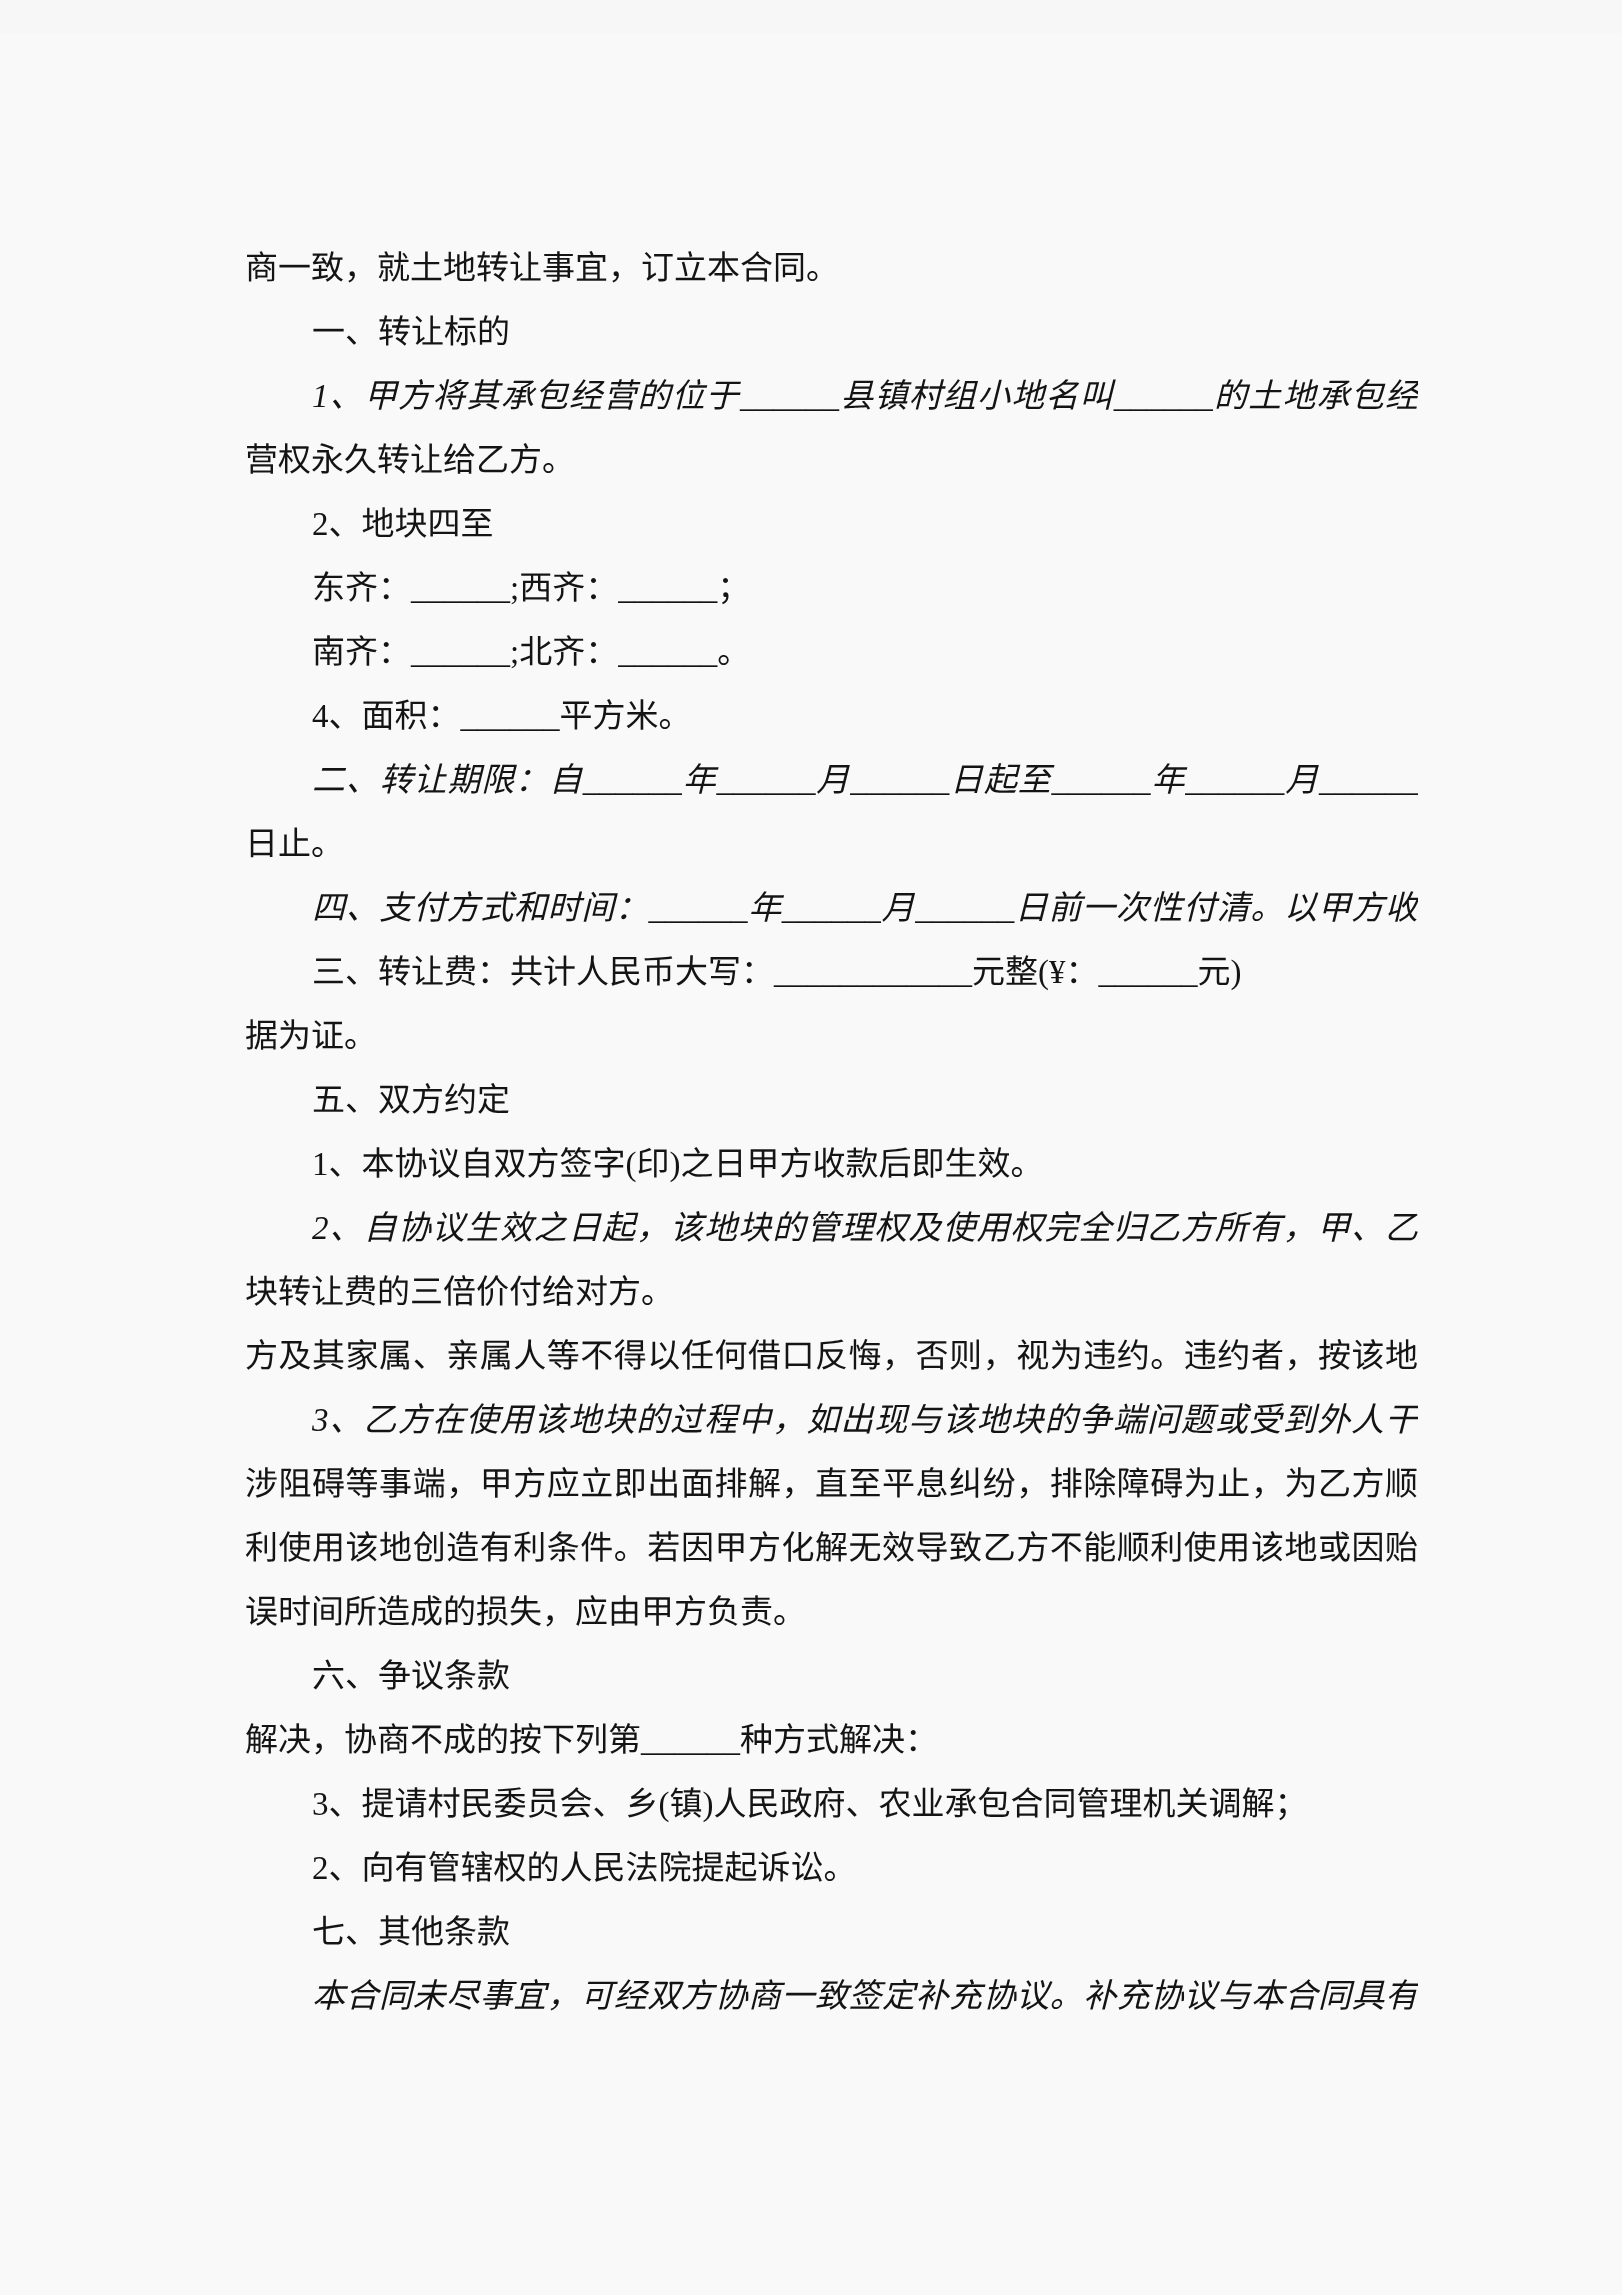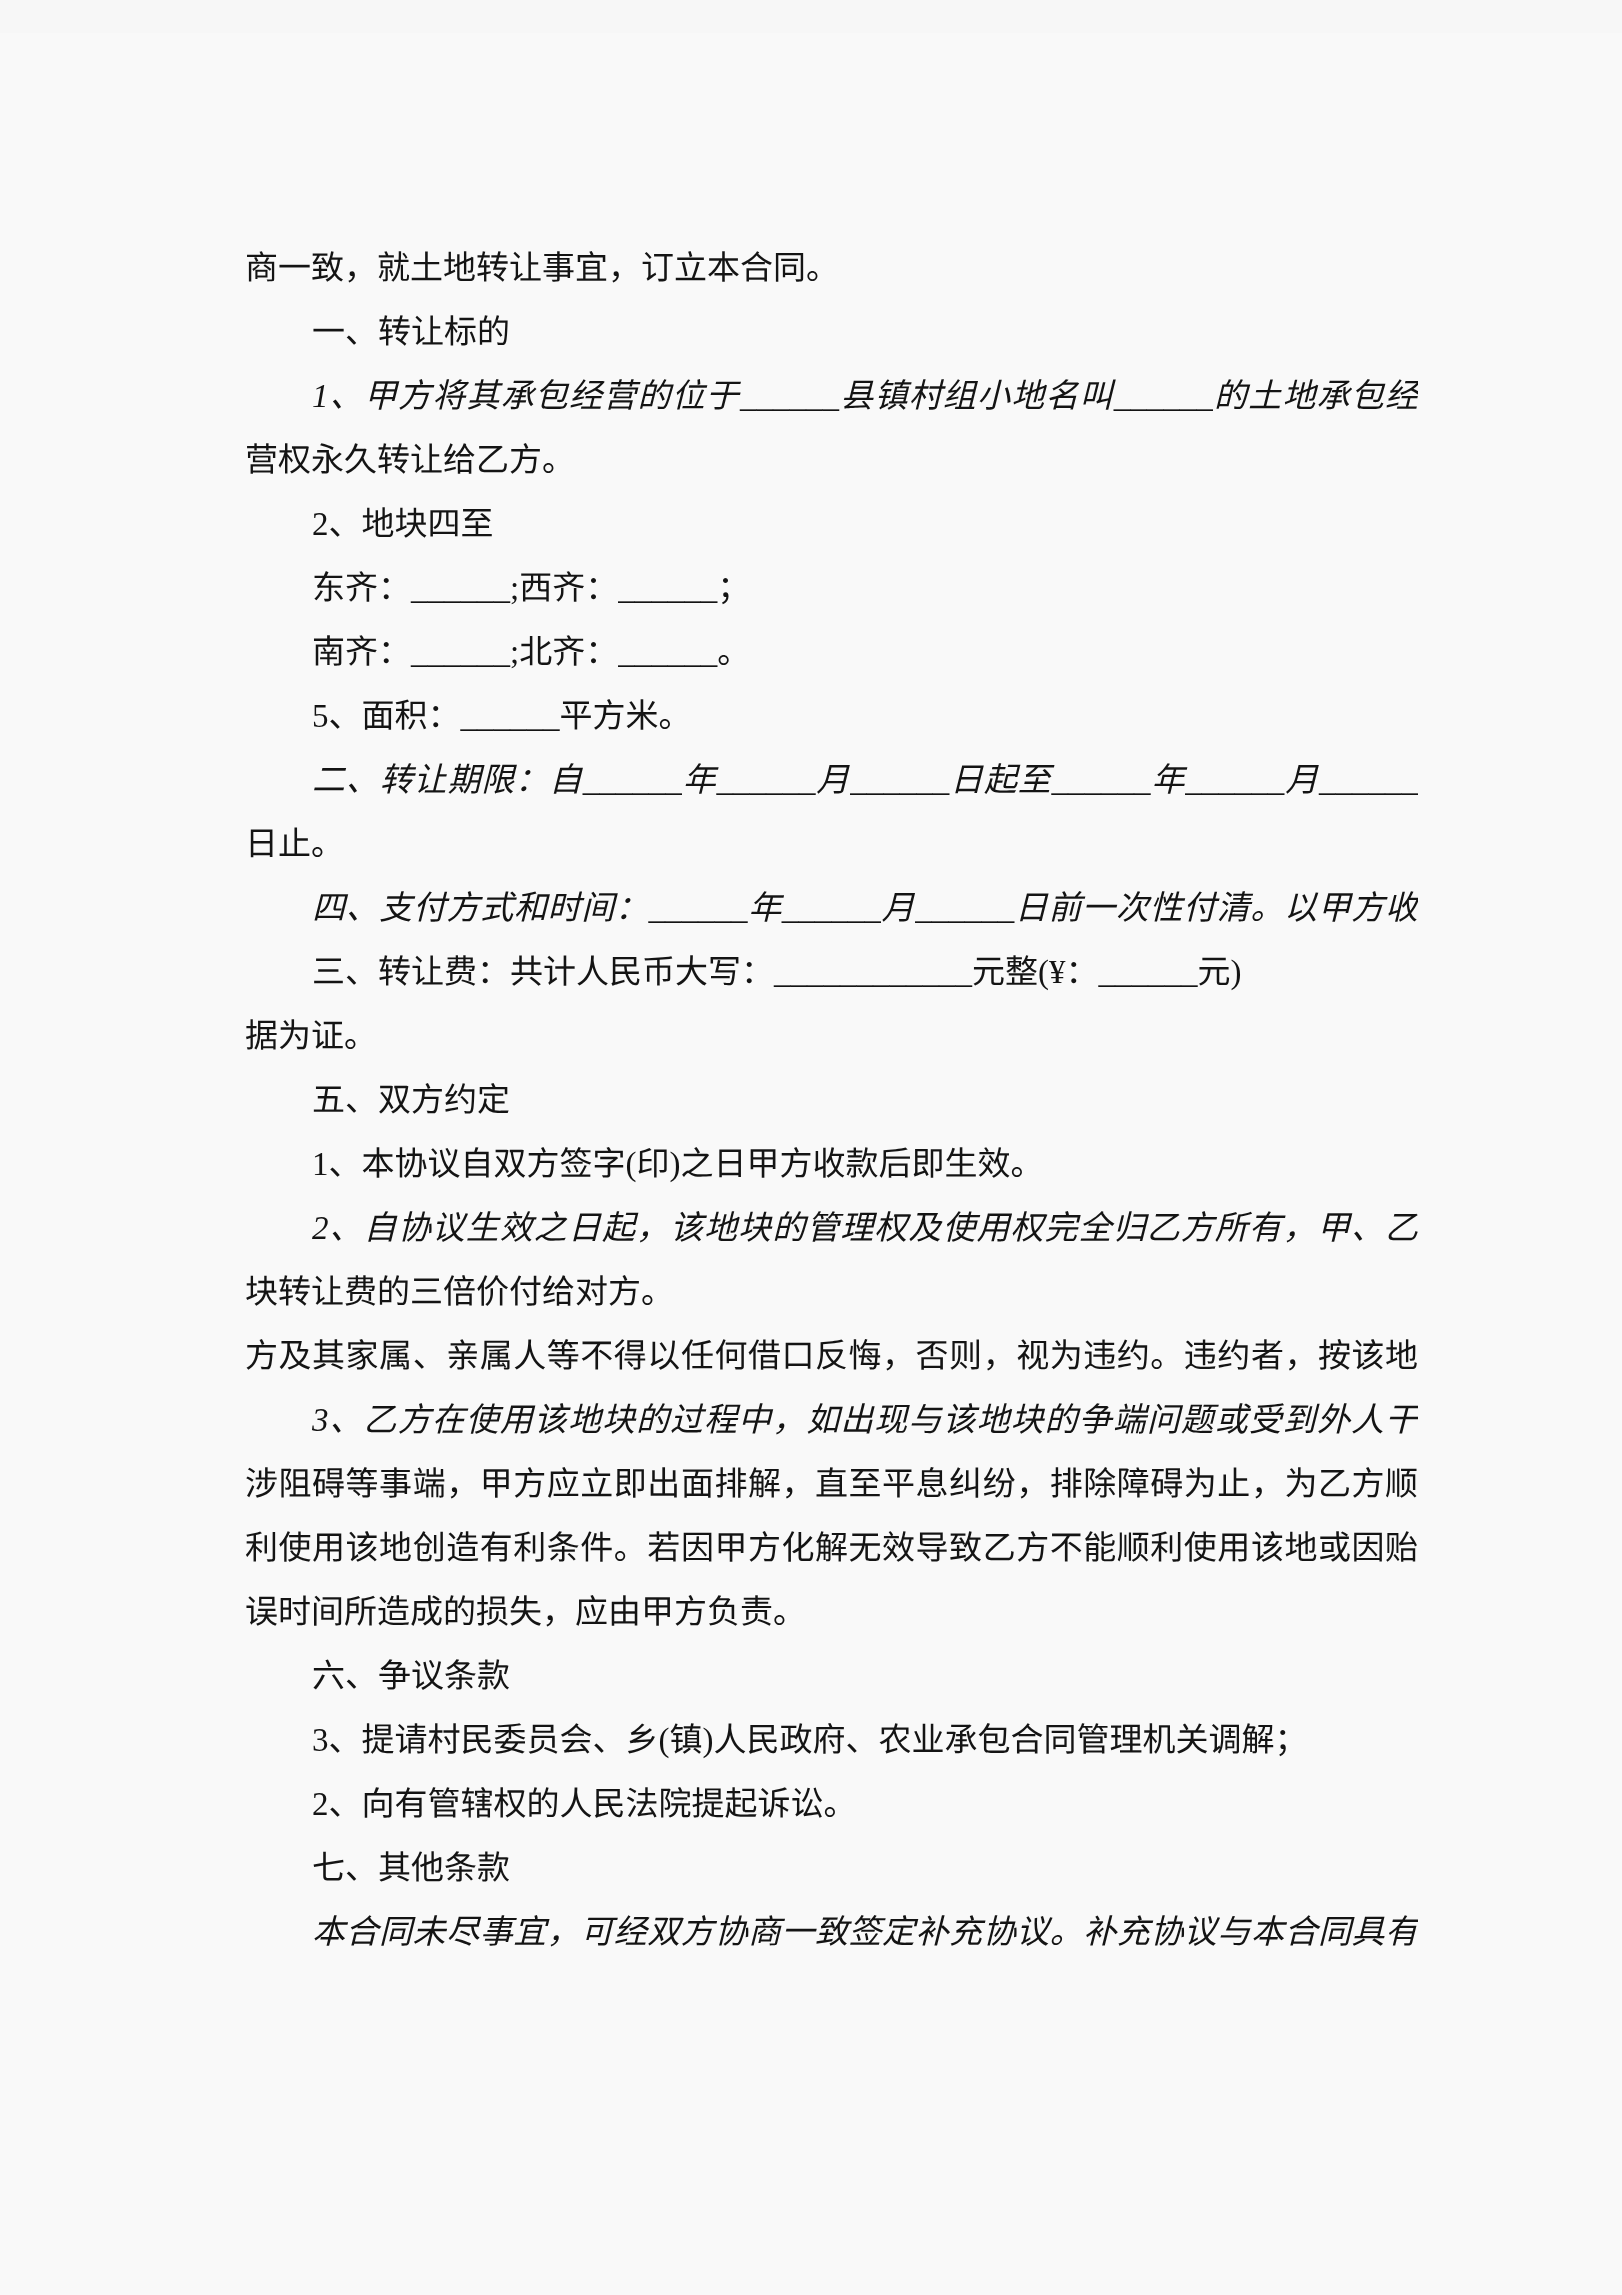--- a/index.html
+++ b/index.html
@@ -55,35 +55,36 @@
 
 <div class="page" style="background: rgb(249, 249, 249); margin-top: 33px;">
   <div class="text-body" id="contract-lines" style="color: rgb(20, 20, 20);">
       <div class="line">商一致，就土地转让事宜，订立本合同。</div>
       <div class="line indent">一、转让标的</div>
       <div class="line indent justify">1、甲方将其承包经营的位于______县镇村组小地名叫______的土地承包经</div>
       <div class="line">营权永久转让给乙方。</div>
       <div class="line indent">2、地块四至</div>
       <div class="line indent">东齐：______;西齐：______；</div>
       <div class="line indent">南齐：______;北齐：______。</div>
-      <div class="line indent">5、面积：______平方米。</div>
+      <div class="line indent">4、面积：______平方米。</div>
       <div class="line indent justify">二、转让期限：自______年______月______日起至______年______月______</div>
       <div class="line">日止。</div>
       <div class="line indent justify">四、支付方式和时间：______年______月______日前一次性付清。以甲方收</div>
       <div class="line indent">三、转让费：共计人民币大写：____________元整(¥：______元)</div>
       <div class="line">据为证。</div>
       <div class="line indent">五、双方约定</div>
       <div class="line indent">1、本协议自双方签字(印)之日甲方收款后即生效。</div>
       <div class="line indent justify">2、自协议生效之日起，该地块的管理权及使用权完全归乙方所有，甲、乙</div>
       <div class="line">块转让费的三倍价付给对方。</div>
       <div class="line justify">方及其家属、亲属人等不得以任何借口反悔，否则，视为违约。违约者，按该地</div>
       <div class="line indent justify">3、乙方在使用该地块的过程中，如出现与该地块的争端问题或受到外人干</div>
       <div class="line justify">涉阻碍等事端，甲方应立即出面排解，直至平息纠纷，排除障碍为止，为乙方顺</div>
       <div class="line justify">利使用该地创造有利条件。若因甲方化解无效导致乙方不能顺利使用该地或因贻</div>
       <div class="line">误时间所造成的损失，应由甲方负责。</div>
       <div class="line indent">六、争议条款</div>
+      <div class="line">解决，协商不成的按下列第______种方式解决：</div>
       <div class="line indent">3、提请村民委员会、乡(镇)人民政府、农业承包合同管理机关调解；</div>
       <div class="line indent">2、向有管辖权的人民法院提起诉讼。</div>
       <div class="line indent">七、其他条款</div>
       <div class="line indent justify">本合同未尽事宜，可经双方协商一致签定补充协议。补充协议与本合同具有</div>
     </div>
 </div>
 
 
 </body></html>

